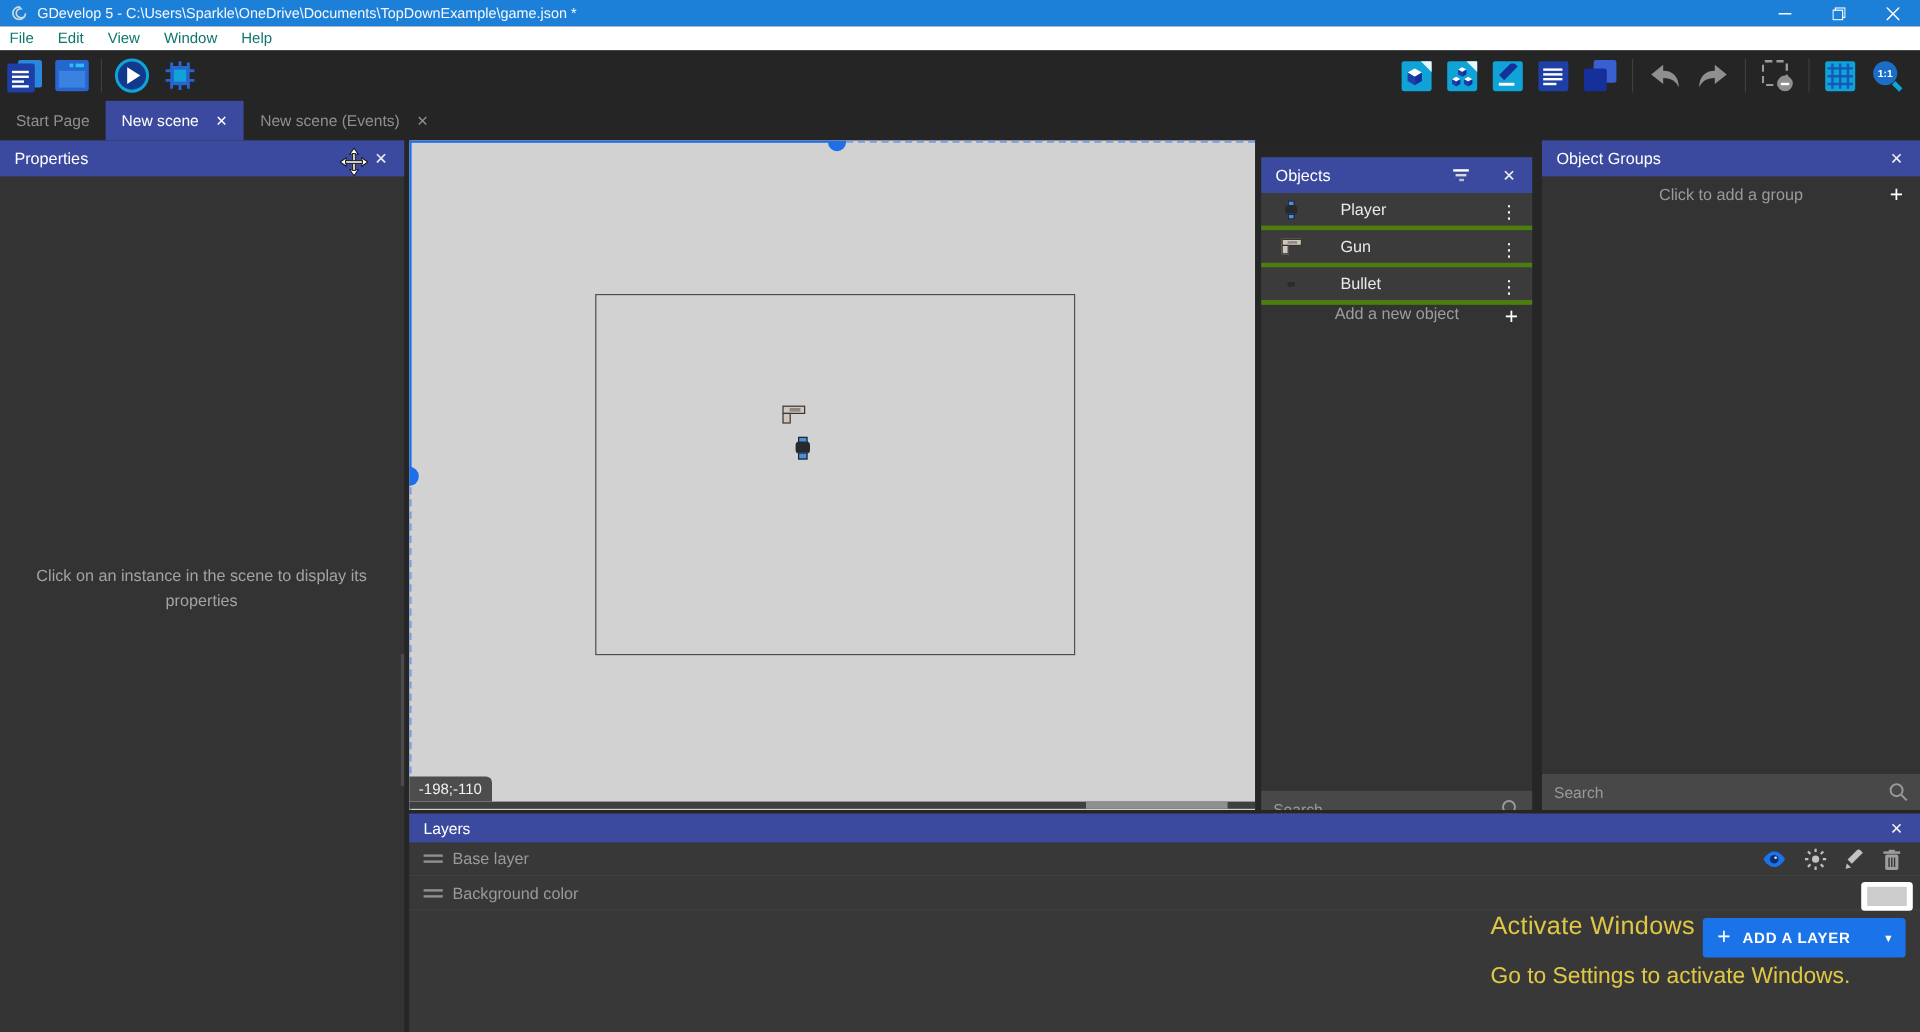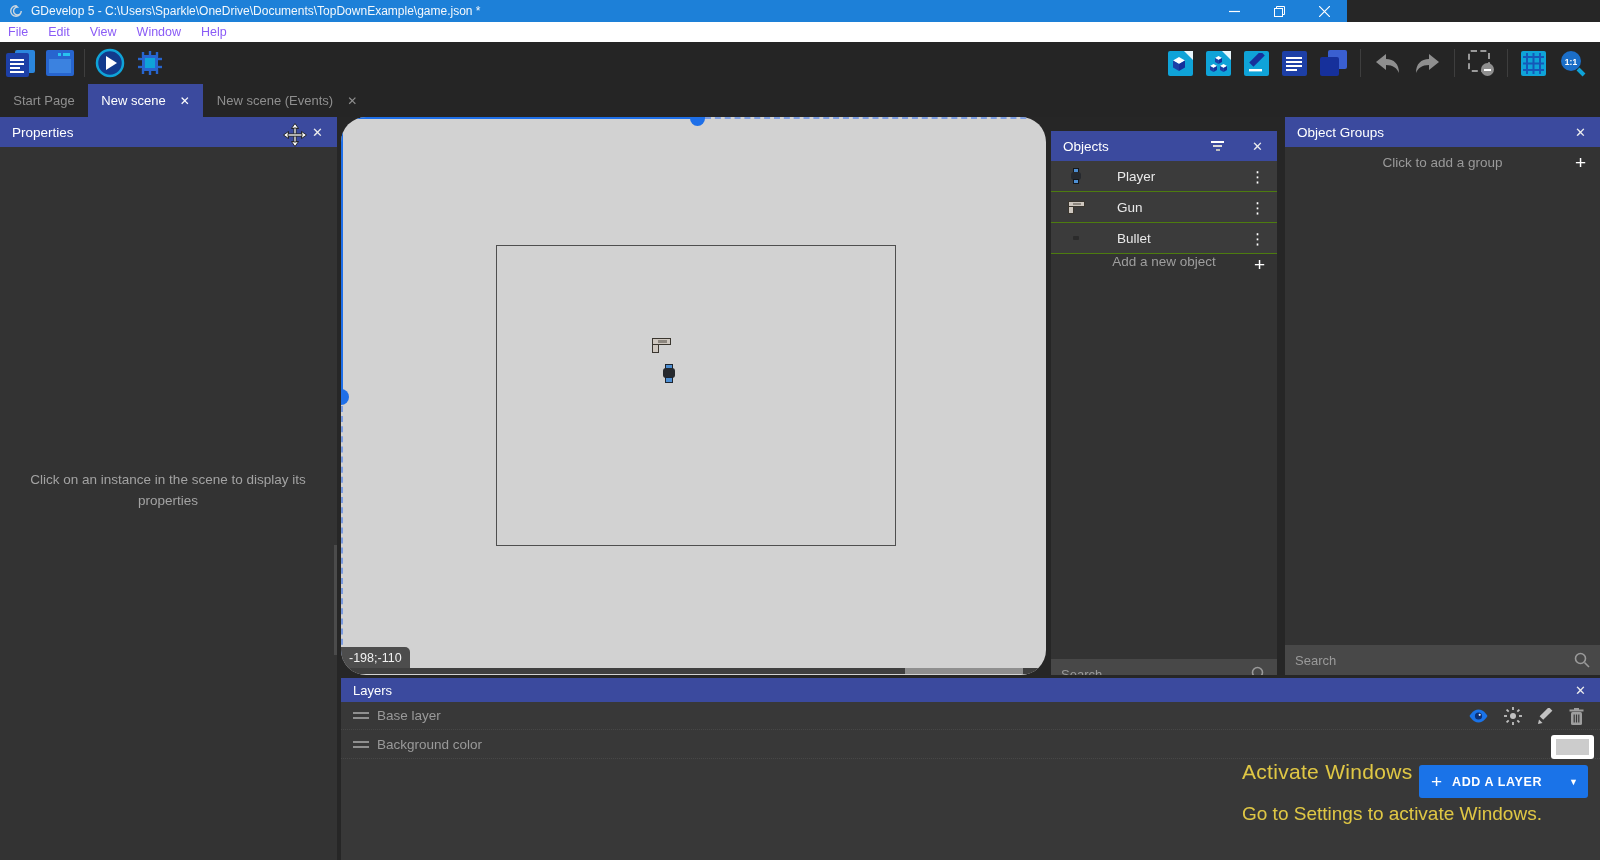--- a/index.html
+++ b/index.html
@@ -2,27 +2,27 @@
 <html><head>
 <meta charset="utf-8">
 <style>
   * { margin:0; padding:0; box-sizing:border-box; }
   html,body { width:1600px; height:860px; overflow:hidden; background:#222; }
   body { font-family:"Liberation Sans", sans-serif; }
   .app { position:relative; width:1600px; height:860px; background:#262626; overflow:hidden; }
   .abs { position:absolute; }
 
   
-  .titlebar { left:0; top:0; width:1347px; height:22px; background:#1d80d8; display:flex; align-items:center; color:#f4f8fc; font-size:12px; }
+  .titlebar { left:0; top:0; width:1600px; height:22px; background:#1d80d8; display:flex; align-items:center; color:#f4f8fc; font-size:12px; }
   .titlebar .logo { width:14px; height:14px; margin:0 8px 0 9px; }
   .win-controls { position:absolute; right:0; top:0; height:22px; display:flex; }
   .win-btn { width:45px; height:22px; display:flex; align-items:center; justify-content:center; }
 
   
-  .menubar { left:0; top:22px; width:1600px; height:20px; background:#ffffff; display:flex; align-items:center; color:#8b5cf6; font-size:12.5px; }
+  .menubar { left:0; top:22px; width:1600px; height:20px; background:#ffffff; display:flex; align-items:center; color:#0f766e; font-size:12.5px; }
   .menu-item { padding:0 10px; height:20px; display:flex; align-items:center; }
   .menu-item:first-child { padding-left:8px; }
 
   
   .toolbar { left:0; top:42px; width:1600px; height:42px; background:#252525; display:flex; align-items:center; }
   .tb-left { display:flex; align-items:center; gap:10px; padding-left:6px; }
   .tb-right { position:absolute; right:14px; top:0; height:42px; display:flex; align-items:center; gap:13px; }
   .tb-sep { width:1px; height:28px; background:#3e3e3e; }
   .ic { position:relative; }
 
@@ -35,21 +35,21 @@
   
   .panel-header { position:absolute; left:0; top:0; right:0; height:30px; background:#3b4a9e; color:#fff; display:flex; align-items:center; font-size:13.5px; padding:0 14px 0 12px; }
   .panel-header .x { margin-left:auto; font-size:13px; color:#eee; }
 
   
   .properties { left:0; top:117px; width:337px; height:743px; background:#333333; }
   .prop-empty { position:absolute; left:18px; top:353px; width:300px; text-align:center; color:#a3a3a3; font-size:13.5px; line-height:1.55; }
   .prop-scroll { position:absolute; left:334px; top:428px; width:3px; height:110px; background:#4b4b4b; }
 
   
-  .canvas { left:341px; top:117px; width:705px; height:558px; background:#d2d2d2; overflow:hidden;border-radius:25px; }
+  .canvas { left:341px; top:117px; width:705px; height:558px; background:#d2d2d2; overflow:hidden; }
   .game-rect { position:absolute; left:155px; top:128px; width:400px; height:301px; border:1px solid #4f4f4f; }
   .guide-top-solid { position:absolute; left:0; top:0; width:349px; height:2px; background:#1e6fe8; }
   .guide-top-dash  { position:absolute; left:364px; top:0; width:341px; height:0; border-top:2px dashed #7b9ce0; }
   .guide-top-dot   { position:absolute; left:349px; top:0; width:15px; height:9px; background:#1e6fe8; border-radius:0 0 8px 8px; }
   .guide-left-solid{ position:absolute; left:0; top:0; width:2px; height:273px; background:#1e6fe8; }
   .guide-left-dash { position:absolute; left:0; top:289px; width:0; height:269px; border-left:2px dashed #7b9ce0; }
   .guide-left-dot  { position:absolute; left:-8px; top:272px; width:16px; height:16px; background:#1e6fe8; border-radius:50%; }
   .coord-badge { position:absolute; left:0px; top:530px; height:21px; padding:0 8px; background:#4d4d4d; color:#f0f0f0; font-size:12.5px; display:flex; align-items:center; border-radius:0 5px 0 0; z-index:5; }
   .h-scroll-track { position:absolute; left:0; top:551px; width:705px; height:6px; background:#3f3f3f; }
   .h-scroll-thumb { position:absolute; left:564px; top:0; width:118px; height:6px; background:#8f8f8f; }
@@ -59,21 +59,21 @@
   .g-barrel { position:absolute; left:0; top:0; width:19px; height:7px; background:#cec7bf; border:1px solid #3a362f; }
   .g-stripe { position:absolute; left:6px; top:2px; width:9px; height:3px; background:#8d877f; }
   .g-grip   { position:absolute; left:0; top:6px; width:7px; height:9px; background:#cec7bf; border:1px solid #3a362f; }
   .p-top { position:absolute; left:2px; top:0; width:8px; height:6px; background:#4e8fd3; border:1px solid #1d2530; }
   .p-body{ position:absolute; left:0; top:4px; width:12px; height:10px; background:#26292e; border-radius:3px; }
   .p-bot { position:absolute; left:2px; top:13px; width:8px; height:6px; background:#4e8fd3; border:1px solid #1d2530; }
 
   
   .objects { left:1051px; top:131px; width:226px; height:558px; background:#333333; }
   .obj-rows { position:absolute; left:0; top:30px; right:0; }
-  .obj-row { height:31px; background:#3b3b3b; border-bottom:1px solid #4d7c0f; display:flex; align-items:center; color:#e9e9e9; font-size:13.5px; position:relative; }
+  .obj-row { height:31px; background:#3b3b3b; border-bottom:4px solid #4d7c0f; display:flex; align-items:center; color:#e9e9e9; font-size:13.5px; position:relative; }
   .obj-row .obj-ic { width:22px; margin-left:14px; display:flex; justify-content:center; }
   .obj-row .lbl { margin-left:30px; }
   .dots { position:absolute; right:12px; top:0; height:31px; display:flex; align-items:center; color:#fff; font-size:15px; letter-spacing:0; }
   .add-row { height:31px; display:flex; justify-content:center; color:#9e9e9e; font-size:13.5px; position:relative; }
   .plus { position:absolute; right:12px; color:#fff; font-size:19px; font-weight:400; }
   .search { position:absolute; left:0; bottom:0; right:0; height:30px; background:#484848; display:flex; align-items:center; }
   .search input { flex:1; background:transparent; border:none; outline:none; color:#cfcfcf; font-size:13px; padding-left:10px; font-family:"Liberation Sans",sans-serif; }
   .search input::placeholder { color:#9a9a9a; }
   .search svg { margin-right:10px; }
 

